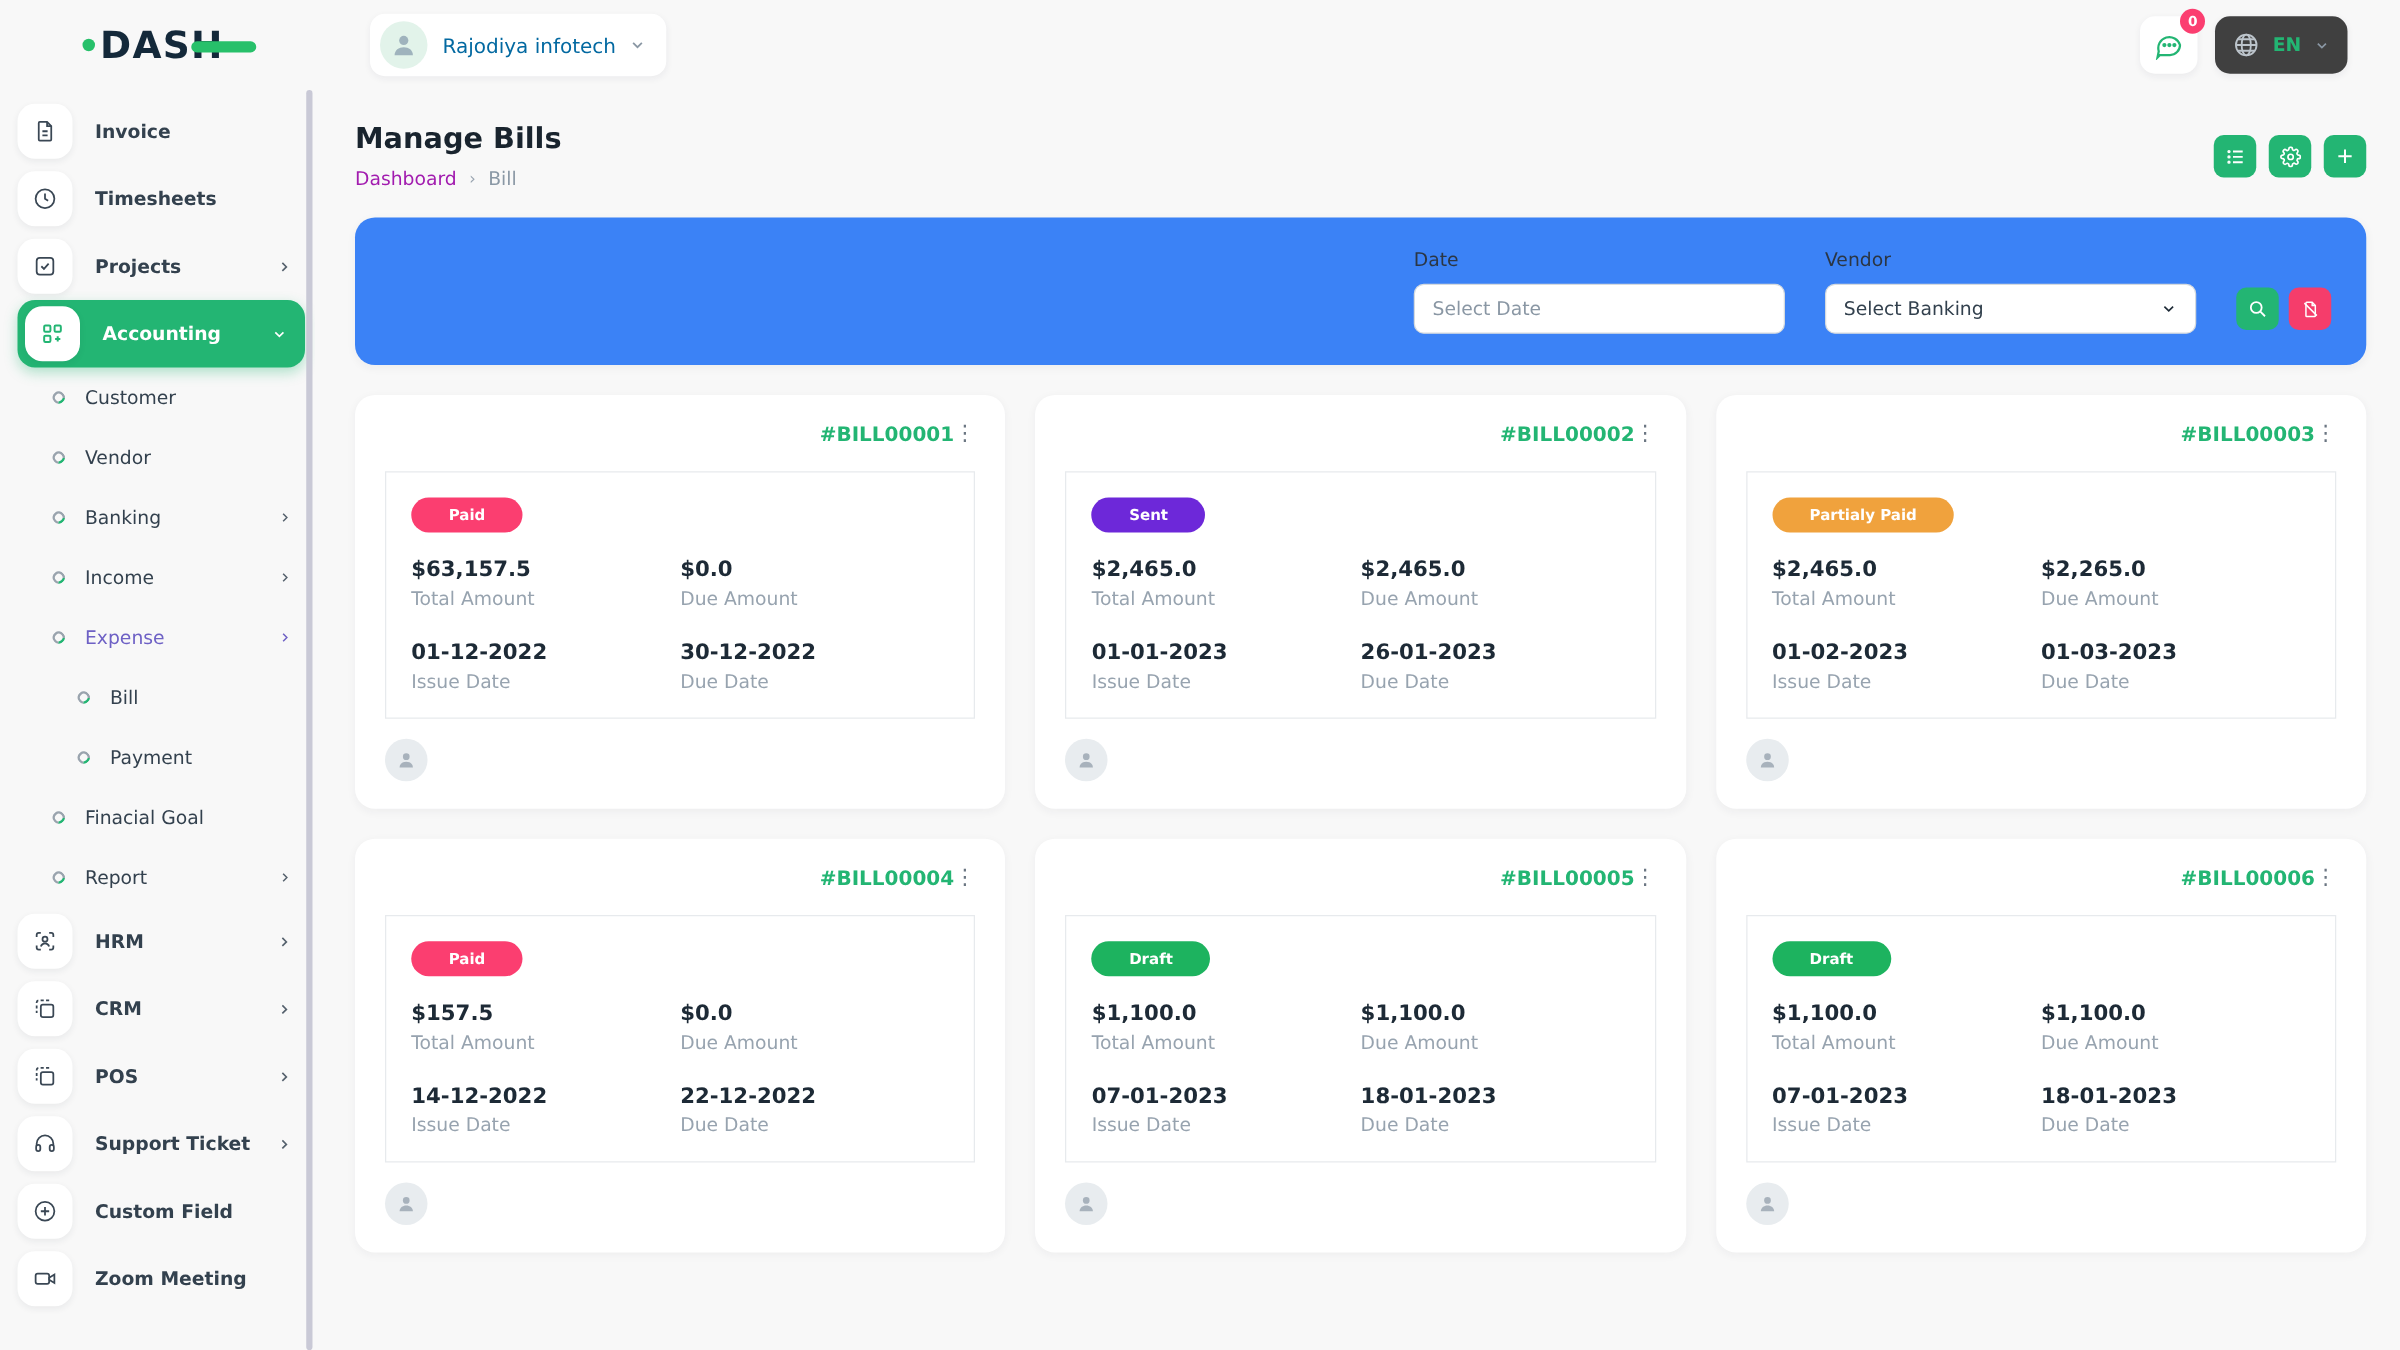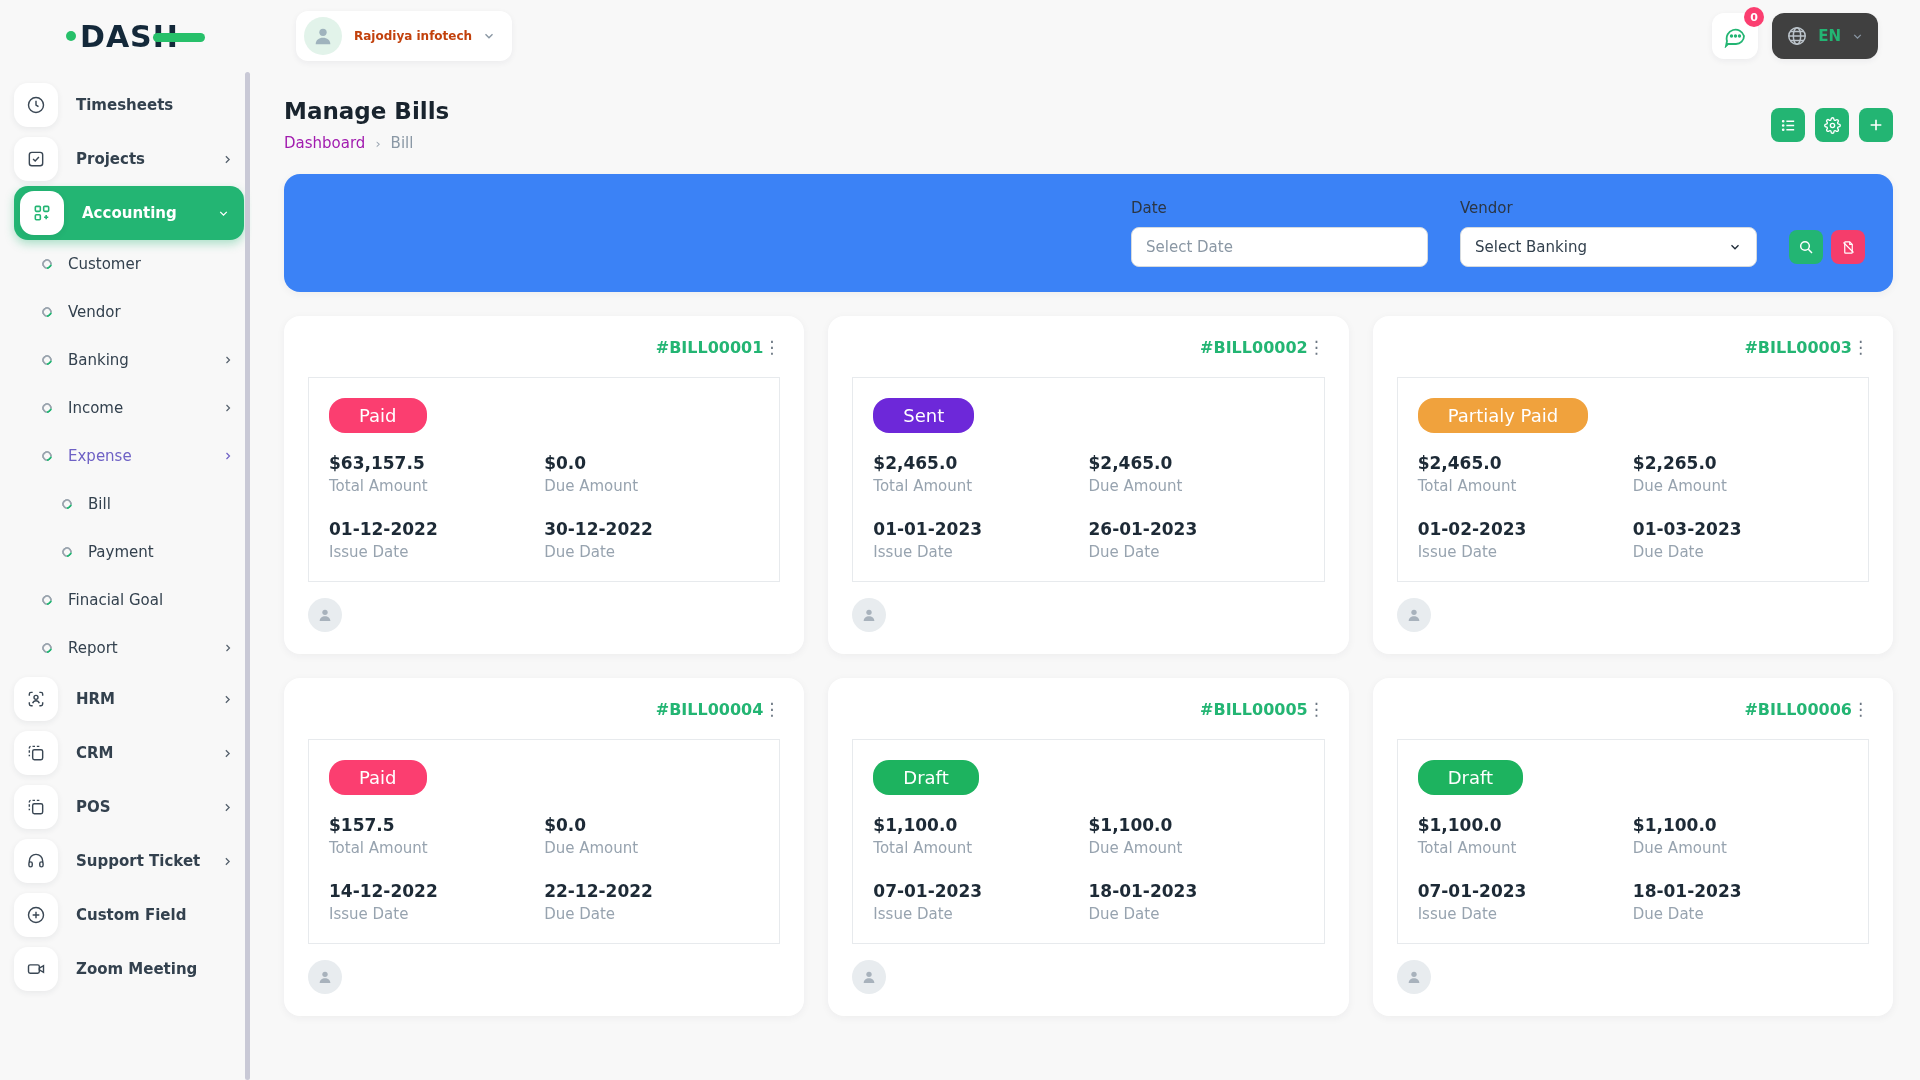--- a/index.html
+++ b/index.html
@@ -11,21 +11,21 @@
   .logo-zone { width:252px; display:flex; align-items:center; padding-left:66px; }
   .logo { display:flex; align-items:center; position:relative; }
   .logo-dot { width:10px; height:10px; border-radius:50%; background:#27c06a; margin-right:4px; }
   .logo-text { font-size:30px; font-weight:800; letter-spacing:1px; color:#14293a; }
   .logo-bar { width:52px; height:9px; border-radius:5px; background:#27c06a; margin-left:-26px; margin-top:2px; }
 
   .company-pill { margin-left:44px; height:50px; background:#fff; border-radius:12px;
     box-shadow:0 2px 6px rgba(30,40,60,.06); display:flex; align-items:center; padding:0 16px 0 8px; cursor:pointer; }
   .company-avatar { width:38px; height:38px; border-radius:50%; background:#e2f3ea;
     display:flex; align-items:center; justify-content:center; margin-right:12px; }
-  .company-name { font-size:12px; font-weight:700; color:#c2410c; margin-right:10px; }
+  .company-name { font-size:16px; font-weight:400; color:#0369a1; margin-right:10px; }
 
   .topbar-right { margin-left:auto; display:flex; align-items:center; gap:14px; padding-right:42px; }
   .msg-btn { position:relative; width:46px; height:46px; background:#fff; border-radius:12px;
     box-shadow:0 2px 6px rgba(30,40,60,.06); display:flex; align-items:center; justify-content:center; cursor:pointer; }
   .msg-badge { position:absolute; top:-6px; right:-6px; min-width:20px; height:20px; border-radius:10px;
     background:#fb3e70; color:#fff; font-size:11px; font-weight:700; display:flex; align-items:center; justify-content:center; padding:0 6px; }
   .lang-pill { height:46px; background:#404040; border-radius:12px; box-shadow:0 2px 6px rgba(30,40,60,.06);
     display:flex; align-items:center; gap:10px; padding:0 14px; cursor:pointer; }
   .lang-code { font-size:15px; font-weight:700; color:#23b573; }
 
@@ -77,21 +77,21 @@
   .filter-btns { display:flex; gap:8px; padding-bottom:3px; }
   .sq-btn.red { background:#f53d6b; }
 
   
   .cards { margin-top:24px; display:grid; grid-template-columns:repeat(3,1fr); gap:24px; }
   .card { background:#fff; border-radius:16px; box-shadow:0 2px 8px rgba(30,40,60,.05); padding:22px 24px; }
   .card-head { display:flex; align-items:center; justify-content:flex-end; }
   .bill-id { font-size:16px; font-weight:700; color:#23b573; cursor:pointer; }
   .kebab { color:#6b7682; font-size:17px; cursor:pointer; line-height:1; }
   .inner-box { margin-top:20px; border:1px solid #e7eaed; padding:20px; }
-  .badge { display:inline-block; padding:7px 30px; border-radius:16px; color:#fff; font-size:18px; font-weight:400; }
+  .badge { display:inline-block; padding:7px 30px; border-radius:16px; color:#fff; font-size:12px; font-weight:700; }
   .amount-grid { margin-top:20px; display:grid; grid-template-columns:1fr 1fr; row-gap:24px; }
   .val { font-size:17px; font-weight:700; color:#1d2a36; }
   .lbl { font-size:15px; color:#97a3af; margin-top:4px; }
   .avatar { width:34px; height:34px; border-radius:50%; background:#e8ecef; margin-top:16px;
     display:flex; align-items:center; justify-content:center; cursor:pointer; }
 
   svg { display:block; }
 </style>
 </head>
 <body>
@@ -140,20 +140,29 @@
       </svg>
     </div>
   </div>
 </div>
 
 <div class="shell">
 
 <div class="sidebar">
   <div class="sb-scrollbar"></div>
 
+  <div class="nav-row">
+    <span class="icon-box">
+      <svg width="20" height="20" viewBox="0 0 24 24" fill="none" stroke="#3a4754" stroke-width="1.7">
+            <path d="M14 3H7a1 1 0 0 0-1 1v16a1 1 0 0 0 1 1h10a1 1 0 0 0 1-1V7z"></path>
+            <path d="M14 3v4h4M9.5 12h5M9.5 16h5"></path>
+          </svg>
+    </span>
+    <span class="nav-label">Invoice</span>
+  </div>
 
   <div class="nav-row">
     <span class="icon-box">
       <svg width="20" height="20" viewBox="0 0 24 24" fill="none" stroke="#3a4754" stroke-width="1.7">
             <circle cx="12" cy="12" r="9"></circle>
             <path d="M12 7v5l3 2"></path>
           </svg>
     </span>
     <span class="nav-label">Timesheets</span>
   </div>

